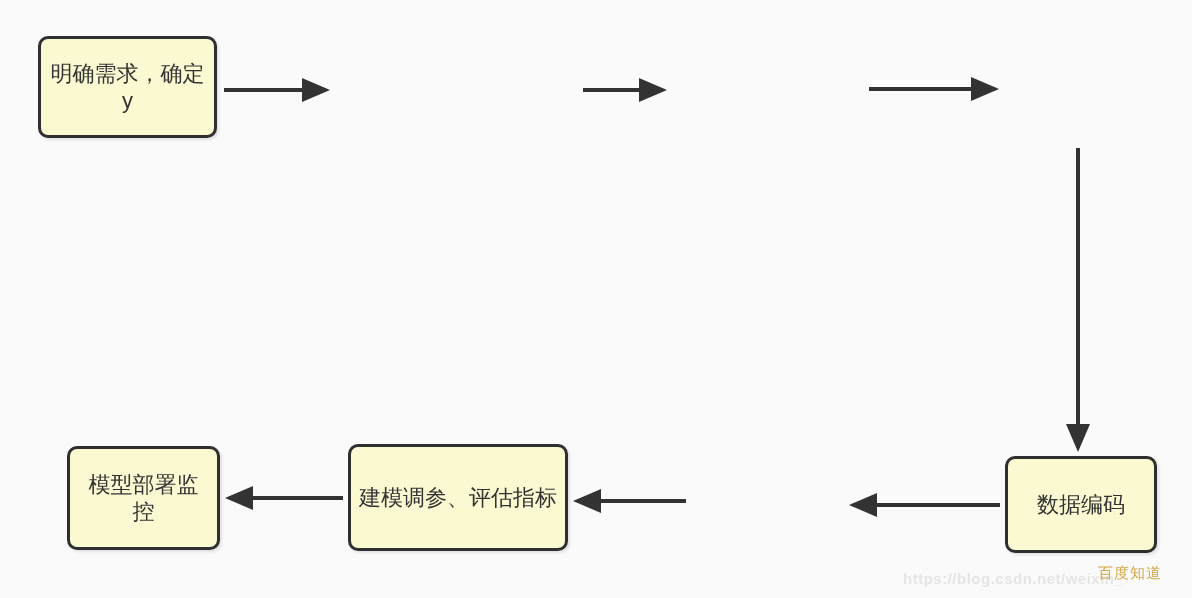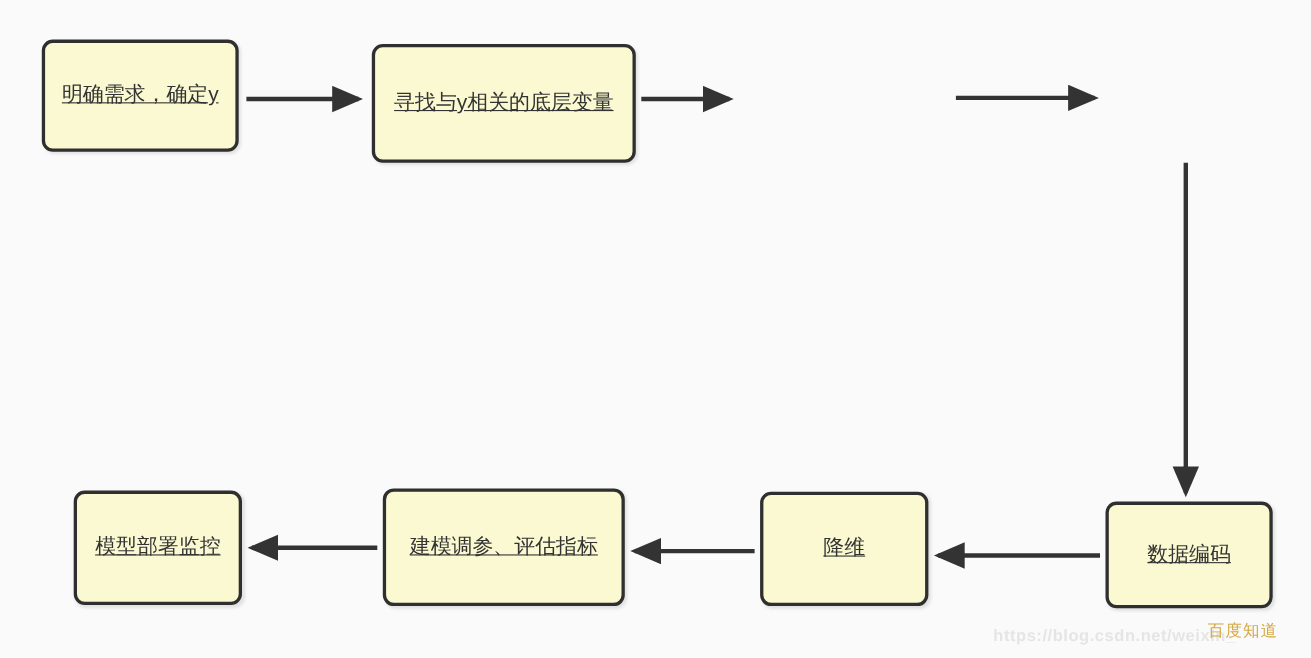--- a/index.html
+++ b/index.html
@@ -38,25 +38,24 @@
     z-index:2;
     box-sizing:border-box;
     background:var(--node-fill);
     border:3px solid var(--node-border);
     border-radius:10px;
     box-shadow:2px 2px 3px rgba(0,0,0,0.10);
     display:flex;
     align-items:center;
     justify-content:center;
     text-align:center;
-    font-size:19px;
+    font-size:22px;
     color:var(--text);
     padding:4px 8px;
     line-height:1.25;
-    text-decoration:underline;
   }
   .node-1{left:38px;  top:36px;  width:179px; height:102px;}
   .node-2{left:338px; top:40px;  width:240px; height:108px;}
   .node-3{left:672px; top:40px;  width:192px; height:98px;}
   .node-4{left:1003px;top:37px;  width:152px; height:106px;}
   .node-5{left:1005px;top:456px; width:152px; height:97px;}
   .node-6{left:691px; top:447px; width:153px; height:104px;}
   .node-7{left:348px; top:444px; width:220px; height:107px;}
   .node-8{left:67px;  top:446px; width:153px; height:104px;}
   .wm-url{
@@ -94,22 +93,20 @@
     <line x1="224" y1="90" x2="326" y2="90" marker-end="url(#ah)"></line>
     <line x1="583" y1="90" x2="663" y2="90" marker-end="url(#ah)"></line>
     <line x1="869" y1="89" x2="995" y2="89" marker-end="url(#ah)"></line>
     <line x1="1078" y1="148" x2="1078" y2="448" marker-end="url(#ah)"></line>
     <line x1="1000" y1="505" x2="853" y2="505" marker-end="url(#ah)"></line>
     <line x1="686" y1="501" x2="577" y2="501" marker-end="url(#ah)"></line>
     <line x1="343" y1="498" x2="229" y2="498" marker-end="url(#ah)"></line>
   </svg>
 
   <div class="node node-1">明确需求，确定y</div>
-  <div class="node node-2">寻找与y相关的底层变量</div>
   <div class="node node-5">数据编码</div>
-  <div class="node node-6">降维</div>
   <div class="node node-8">模型部署监控</div>
   <div class="node node-7">建模调参、评估指标</div>
 
   <div class="wm-url">https://blog.csdn.net/weixin_</div>
   <div class="wm-brand">百度知道</div>
 
 </div>
 
 </body></html>

